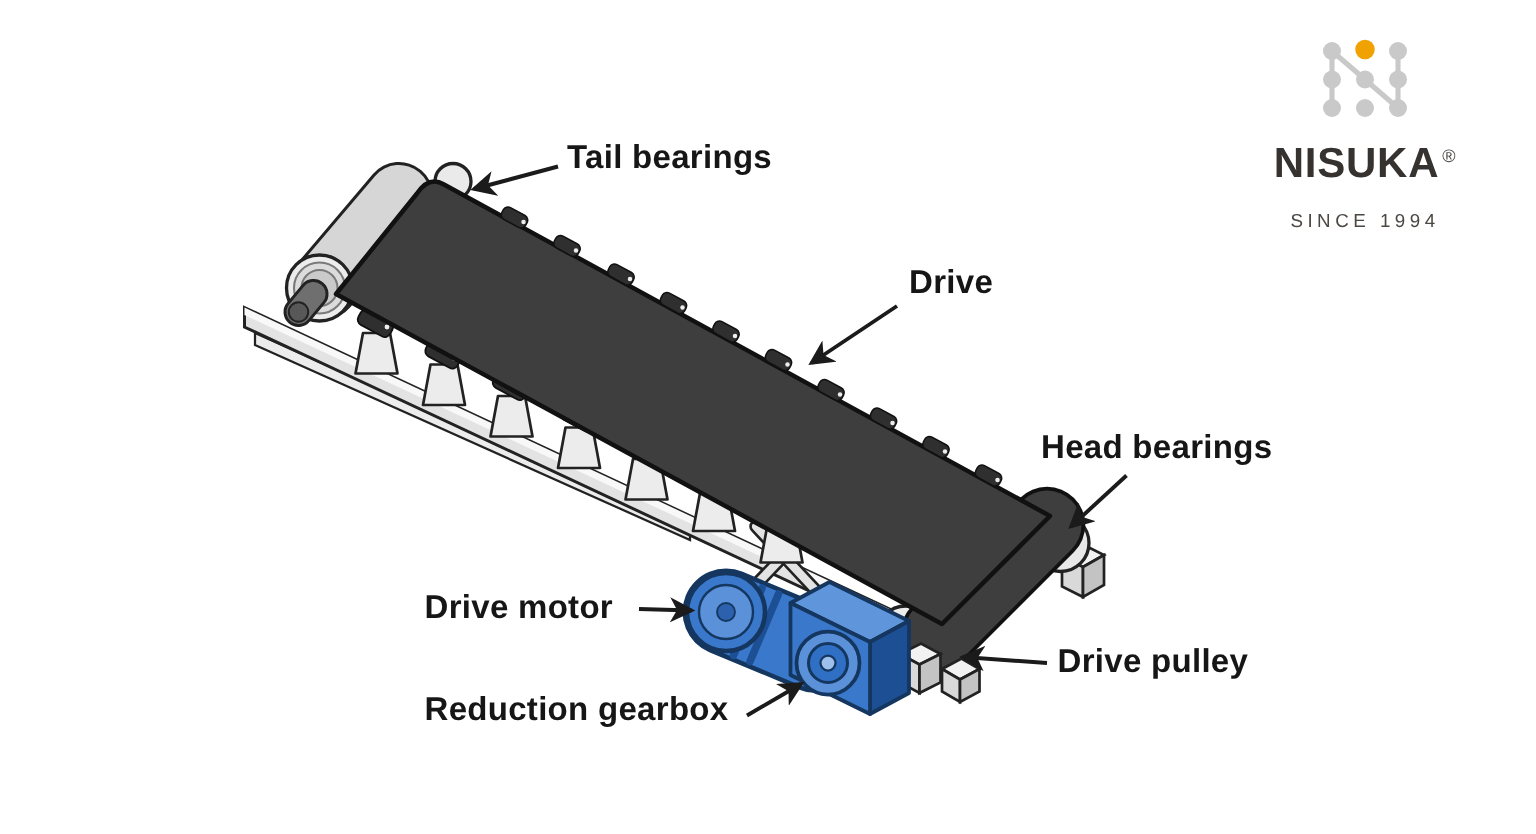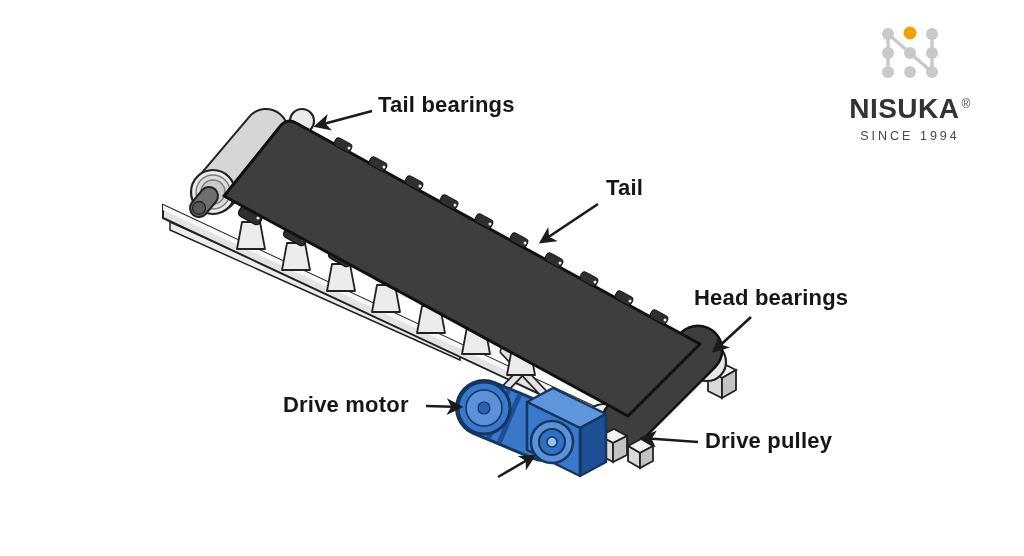--- a/index.html
+++ b/index.html
@@ -9,21 +9,21 @@
   }
   .diagram-svg{position:absolute;left:0;top:0;width:1024px;height:556px;}
   .diagram-label{
     position:absolute;white-space:nowrap;
     font-size:22px;font-weight:700;color:#161616;letter-spacing:.2px;line-height:1.1;
   }
   .logo{position:absolute;left:843px;top:26px;width:134px;text-align:center;}
   .logo-mark{display:block;margin:0 auto;}
   .logo-brand{margin-top:15px;font-size:28px;font-weight:600;color:#363230;letter-spacing:.5px;line-height:1;}
   .logo-brand sup{font-size:12px;font-weight:400;vertical-align:super;margin-left:2px;color:#4a4642;}
-  .logo-tagline{margin-top:6px;font-size:12.5px;font-weight:400;color:#4c4742;letter-spacing:3px;}
+  .logo-tagline{margin-top:17px;font-size:12.5px;font-weight:400;color:#4c4742;letter-spacing:3px;}
 </style>
 </head>
 <body>
 
 <div class="stage">
 
   <svg class="diagram-svg" viewBox="0 0 1024 556">
     <defs>
       <marker id="arrowhead" viewBox="0 0 10 10" refX="8.5" refY="5" markerWidth="6.5" markerHeight="6.5" orient="auto-start-reverse">
         <path d="M0,0 L10,5 L0,10 L2.8,5 Z" fill="#1b1b1b"></path>
@@ -185,23 +185,24 @@
       <line x1="372" y1="111" x2="316" y2="126" marker-end="url(#arrowhead)"></line>
       <line x1="598" y1="204" x2="541" y2="242" marker-end="url(#arrowhead)"></line>
       <line x1="751" y1="317" x2="714" y2="351" marker-end="url(#arrowhead)"></line>
       <line x1="426" y1="406" x2="461" y2="407" marker-end="url(#arrowhead)"></line>
       <line x1="498" y1="477" x2="534" y2="456" marker-end="url(#arrowhead)"></line>
       <line x1="698" y1="442" x2="642" y2="438" marker-end="url(#arrowhead)"></line>
     </g>
   </svg>
 
   <div class="diagram-label" style="left:378px;top:93px">Tail bearings</div>
-  <div class="diagram-label" style="left:606px;top:176px">Tail</div>
+  <div class="diagram-label" style="left:606px;top:176px">Drive</div>
   <div class="diagram-label" style="left:283px;top:393px">Drive motor</div>
   <div class="diagram-label" style="left:694px;top:286px">Head bearings</div>
+  <div class="diagram-label" style="left:283px;top:461px">Reduction gearbox</div>
   <div class="diagram-label" style="left:705px;top:429px">Drive pulley</div>
 
   <div class="logo">
     <svg class="logo-mark" width="62" height="54" viewBox="0 0 62 54">
       <g stroke="#c9c9c9" stroke-width="3.4">
         <line x1="9" y1="8" x2="9" y2="46"></line>
         <line x1="53" y1="8" x2="53" y2="46"></line>
         <line x1="9" y1="8" x2="53" y2="46"></line>
       </g>
       <g fill="#c9c9c9">

